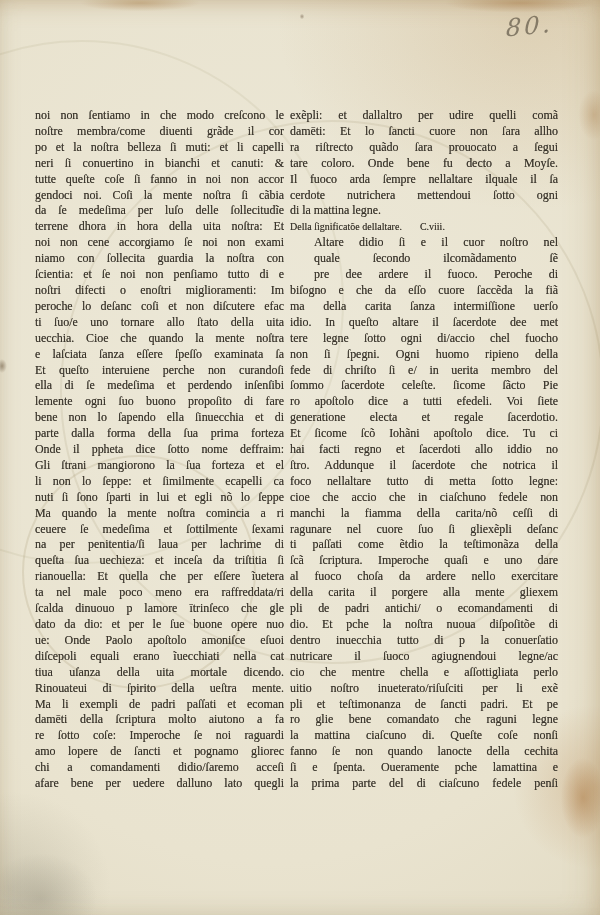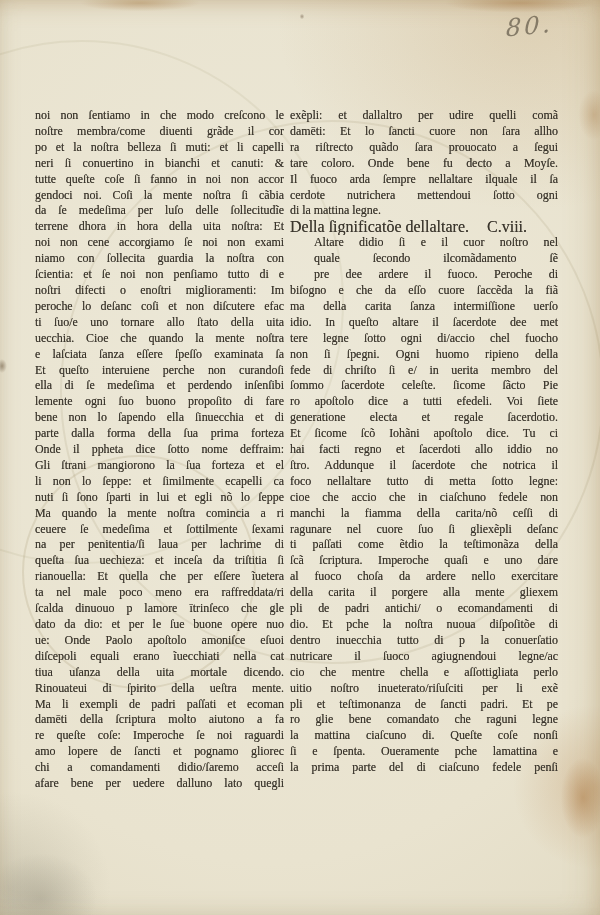--- a/index.html
+++ b/index.html
@@ -78,21 +78,21 @@
     white-space: nowrap;
     overflow: hidden;
     text-align: justify;
     text-align-last: justify;
     text-shadow: 0 0 0.4px rgba(58,53,44,0.65);
   }
   .no-fill { text-align-last: left; }
   .heading-line {
     height: 15.91px;
     line-height: 15.91px;
-    font-size: 16px;
+    font-size: 10px;
     white-space: nowrap;
     overflow: hidden;
     text-shadow: 0 0 0.4px rgba(58,53,44,0.65);
   }
   .heading-line .chap { margin-left: 18px; }
   .opening .text-line { padding-left: 24px; }
 </style>
 </head>
 <body>
 
@@ -147,21 +147,21 @@
         <div class="text-line">rianouella: Et quella che per eſſere ĩuetera</div>
         <div class="text-line">ta nel male poco meno era raffreddata/ri</div>
         <div class="text-line">ſcalda dinuouo p lamore ītrinſeco che gle</div>
         <div class="text-line">dato da dio: et per le ſue buone opere nuo</div>
         <div class="text-line">ue: Onde Paolo apoſtolo amoniſce eſuoi</div>
         <div class="text-line">diſcepoli equali erano ĩuecchiati nella cat</div>
         <div class="text-line">tiua uſanza della uita mortale dicendo.</div>
         <div class="text-line">Rinouateui di ſpirito della ueſtra mente.</div>
         <div class="text-line">Ma li exempli de padri paſſati et ecoman</div>
         <div class="text-line">damēti della ſcriptura molto aiutono a fa</div>
-        <div class="text-line">re queſte coſe: Imperoche ſe noi raguardi</div>
+        <div class="text-line">re ſotto coſe: Imperoche ſe noi raguardi</div>
         <div class="text-line">amo lopere de ſancti et pognamo gliorec</div>
         <div class="text-line">chi a comandamenti didio/ſaremo acceſi</div>
         <div class="text-line">afare bene per uedere dalluno lato quegli</div>
       </div>
 
     <div class="column column-right">
       <div>
           <div class="text-line">exẽpli: et dallaltro per udire quelli comã</div>
           <div class="text-line">damēti: Et lo ſancti cuore non ſara allho</div>
           <div class="text-line">ra riſtrecto quãdo ſara prouocato a ſegui</div>
@@ -201,19 +201,20 @@
           <div class="text-line">della carita il porgere alla mente gliexem</div>
           <div class="text-line">pli de padri antichi/ o ecomandamenti di</div>
           <div class="text-line">dio. Et pche la noſtra nuoua diſpoſitõe di</div>
           <div class="text-line">dentro inuecchia tutto di p la conuerſatio</div>
           <div class="text-line">nutricare il ſuoco agiugnendoui legne/ac</div>
           <div class="text-line">cio che mentre chella e aſſottigliata perlo</div>
           <div class="text-line">uitio noſtro inueterato/riſuſciti per li exẽ</div>
           <div class="text-line">pli et teſtimonanza de ſancti padri. Et pe</div>
           <div class="text-line">ro glie bene comandato che raguni legne</div>
           <div class="text-line">la mattina ciaſcuno di. Queſte coſe nonſi</div>
+          <div class="text-line">fanno ſe non quando lanocte della cechita</div>
           <div class="text-line">ſi e ſpenta. Oueramente pche lamattina e</div>
           <div class="text-line">la prima parte del di ciaſcuno fedele penſi</div>
         </div>
     </div>
 
   </div>
 </div>
 
 </body></html>

